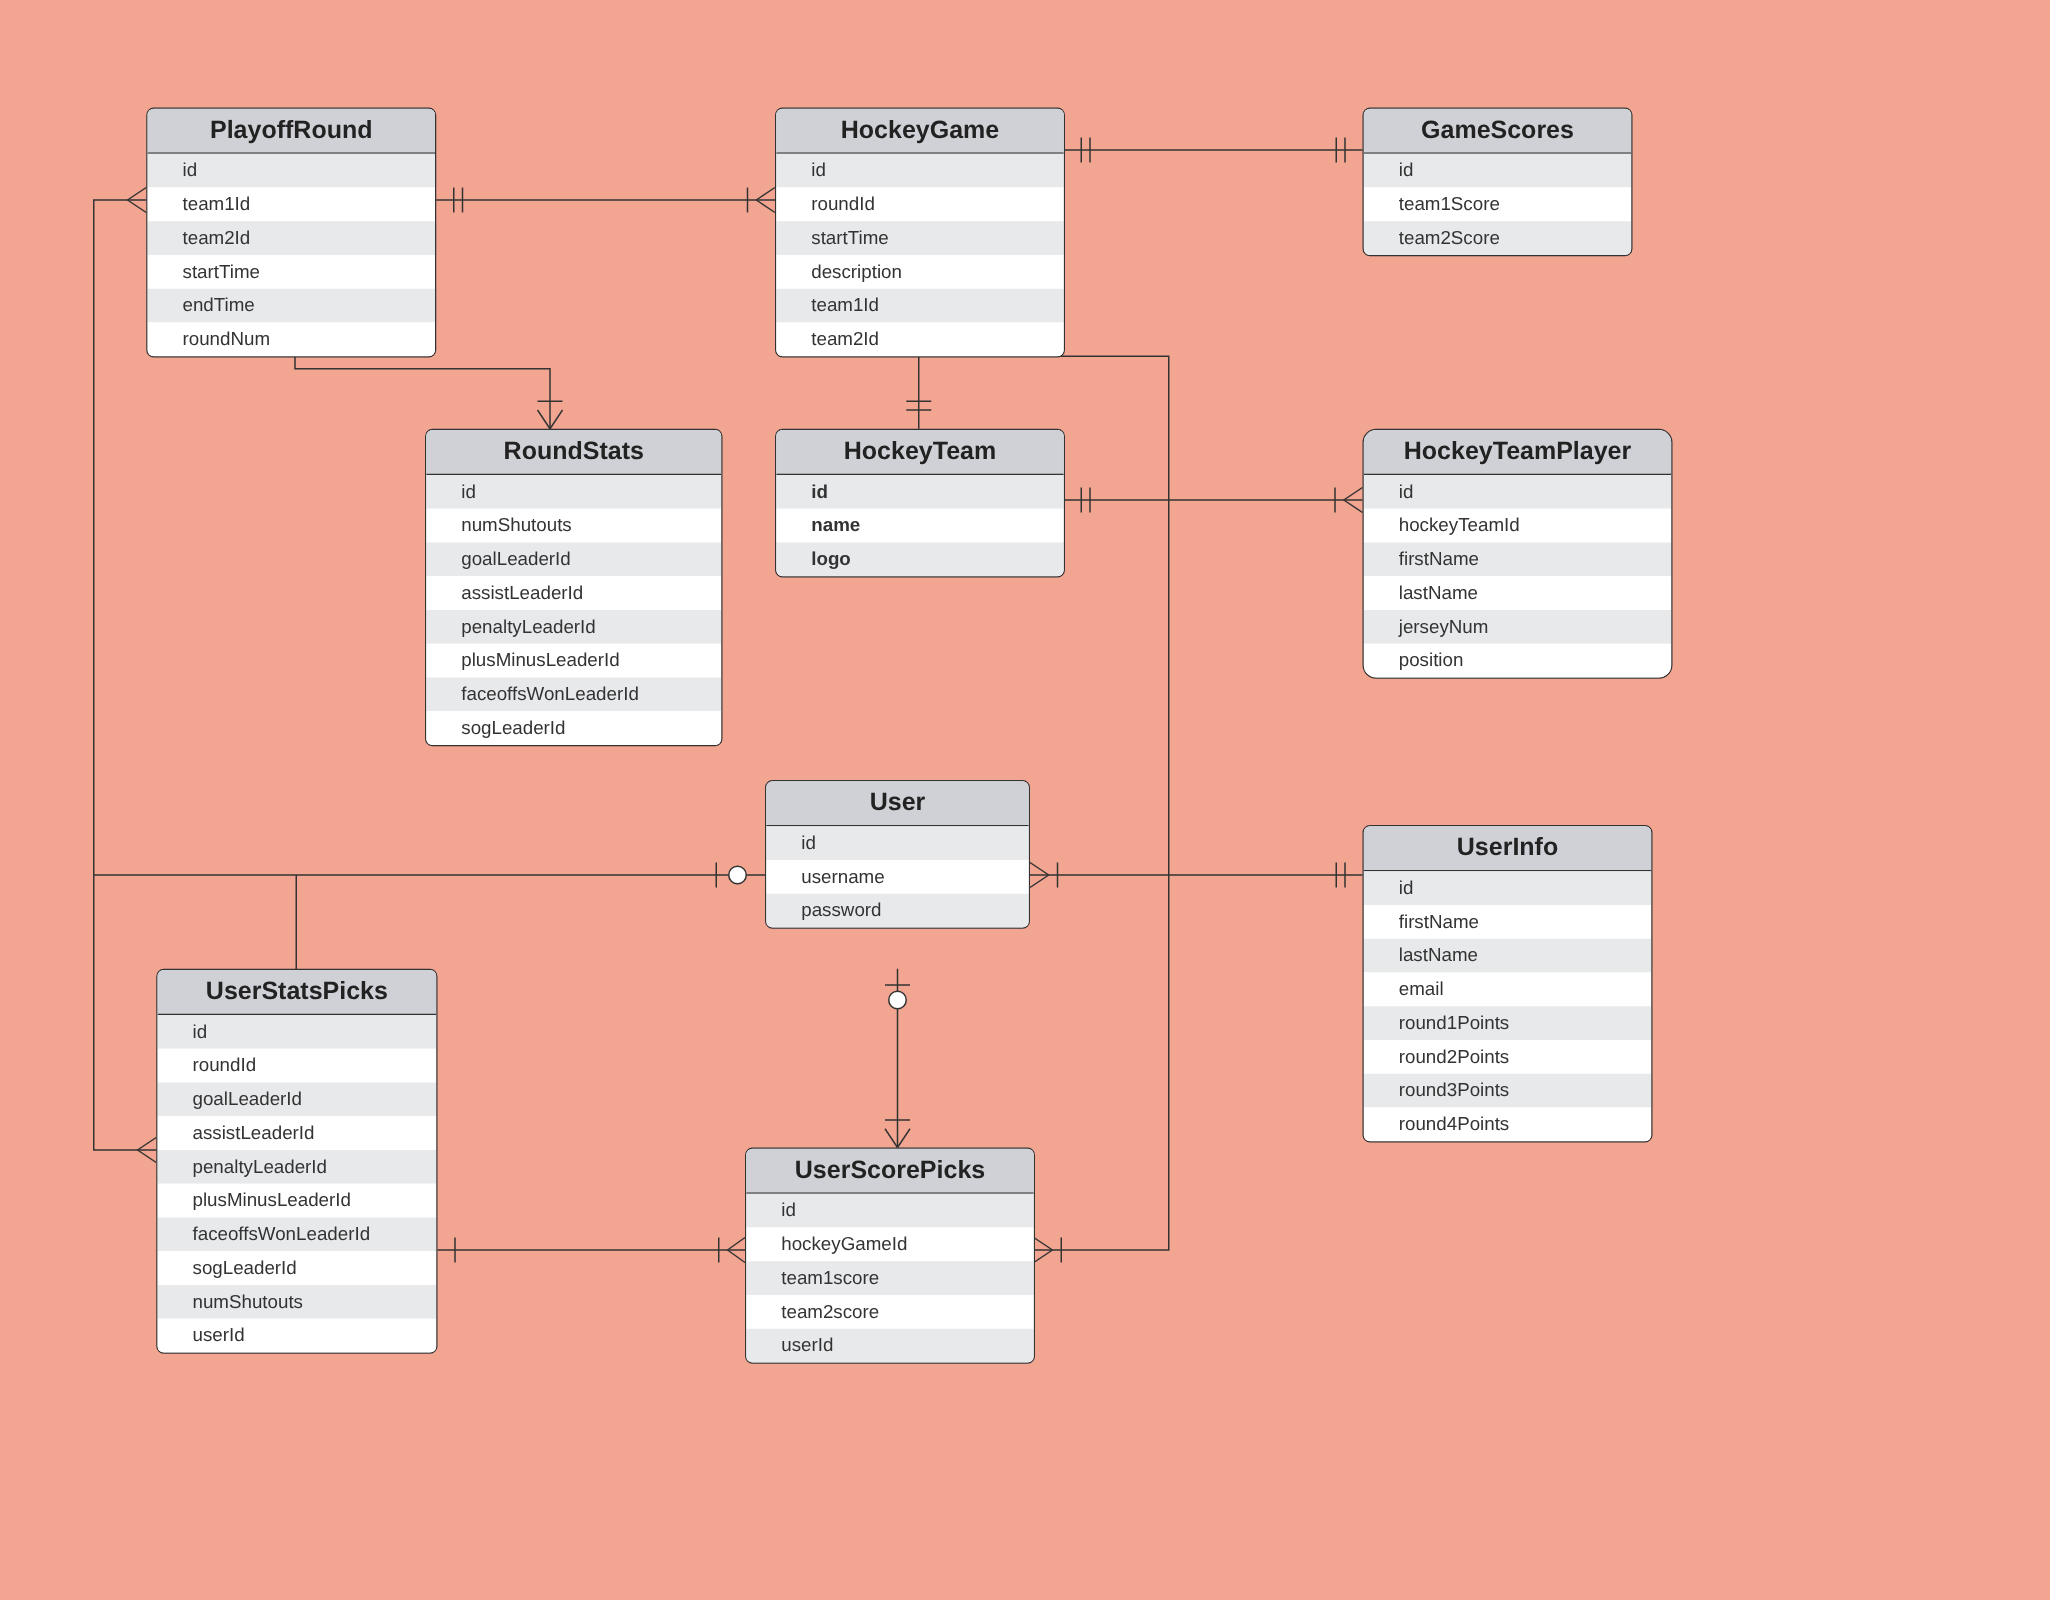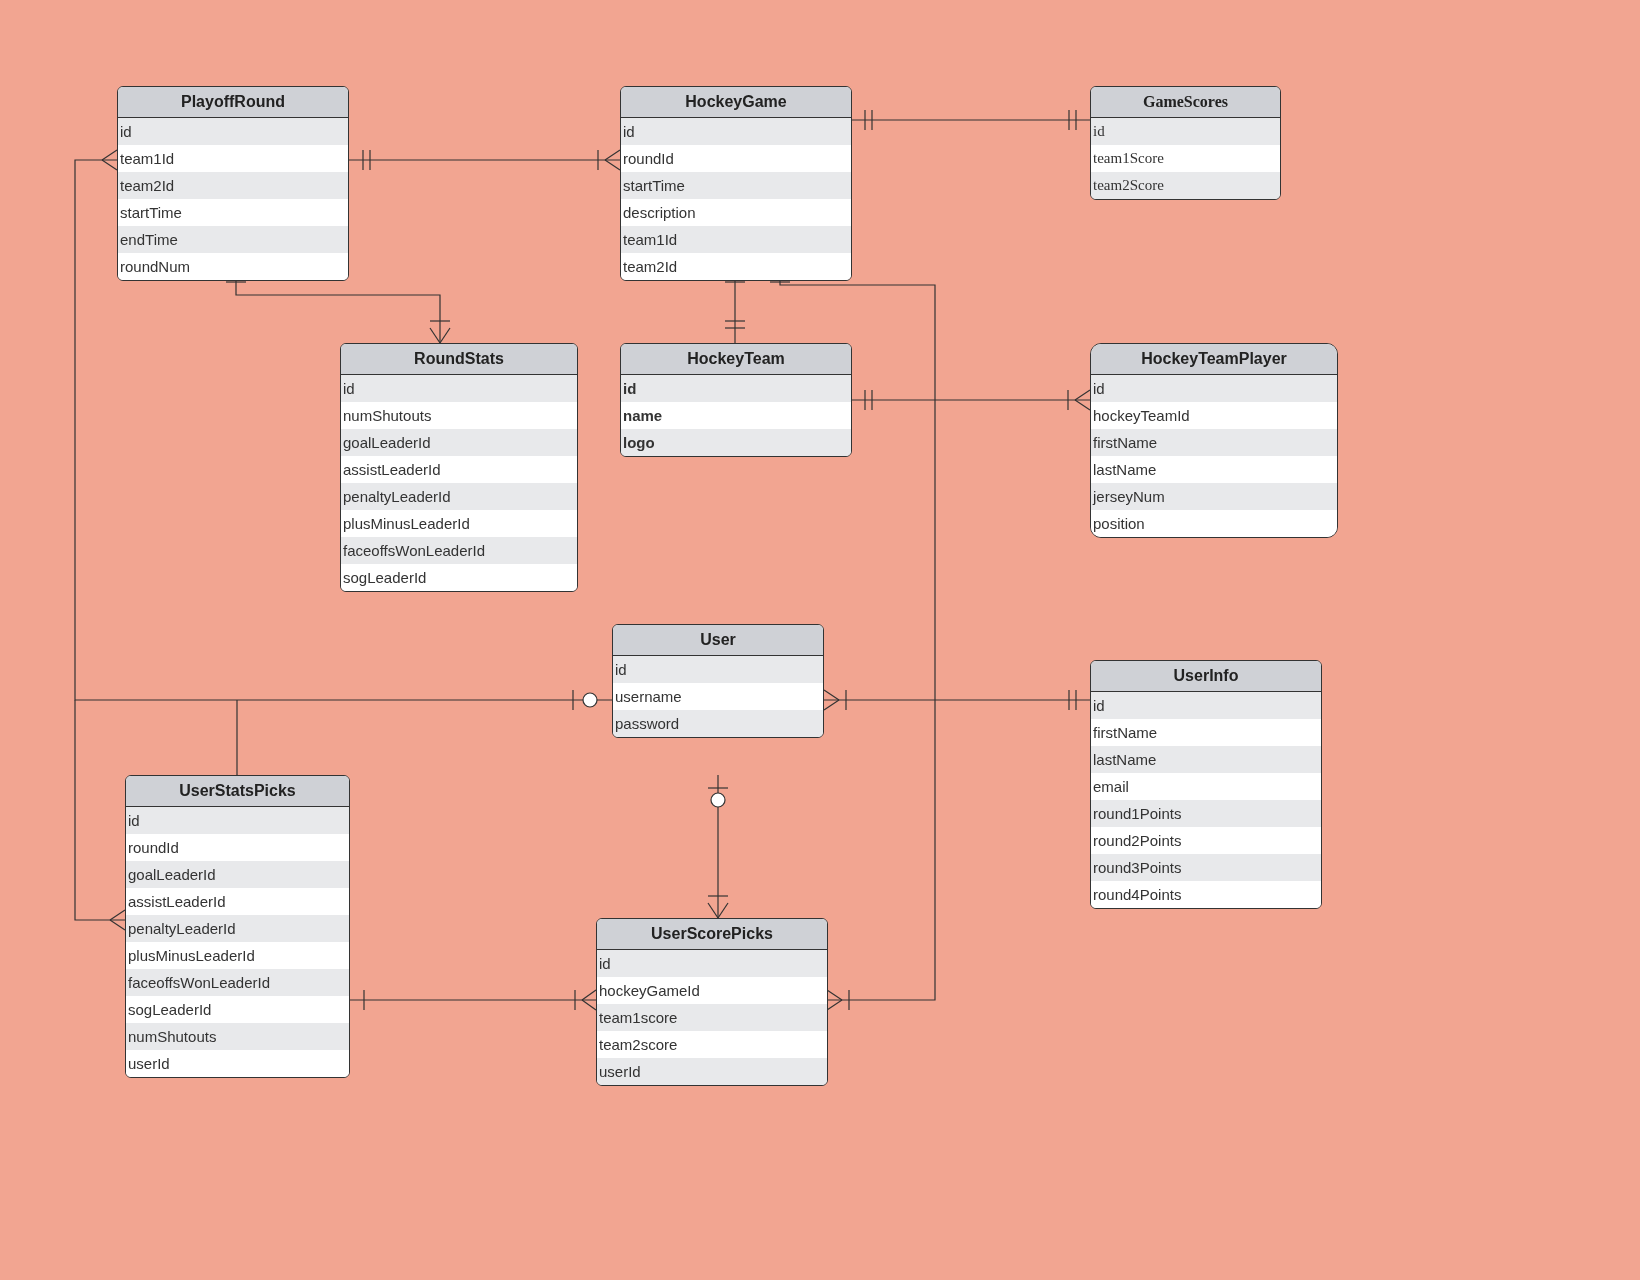--- a/index.html
+++ b/index.html
@@ -23,29 +23,29 @@
     border: 1px solid #333;
     background: #fff;
     border-radius: 6px;
     overflow: hidden;
     box-shadow: 0 0 0 rgba(0,0,0,0);
   }
   .entity-header {
     background: #cfd1d6;
     border-bottom: 1px solid #333;
     font-weight: 700;
-    font-size: 16px;
+    font-size: 20px;
     color: #222;
     text-align: center;
     padding: 6px 10px;
   }
   .entity-row {
     font-size: 15px;
     color: #333;
-    padding: 5px 2px;
+    padding: 5px 28px;
     background: #fff;
   }
   .entity-row:nth-child(even) {
     background: #e8e9eb;
   }
   .entity-row.bold { font-weight: 700; }
 
   svg.connectors line, svg.connectors path {
     stroke: #333;
     stroke-width: 1.2;
@@ -165,21 +165,21 @@
   <div class="entity" style="left:620px; top:86px; width:232px;">
     <div class="entity-header">HockeyGame</div>
     <div class="entity-row">id</div>
     <div class="entity-row">roundId</div>
     <div class="entity-row">startTime</div>
     <div class="entity-row">description</div>
     <div class="entity-row">team1Id</div>
     <div class="entity-row">team2Id</div>
   </div>
 
-  <div class="entity" style="left:1090px; top:86px; width:191px;font-family:Liberation Serif, serif;">
+  <div class="entity" style="left:1090px; top:86px; width:216px;">
     <div class="entity-header">GameScores</div>
     <div class="entity-row">id</div>
     <div class="entity-row">team1Score</div>
     <div class="entity-row">team2Score</div>
   </div>
 
   <div class="entity" style="left:340px; top:343px; width:238px;">
     <div class="entity-header">RoundStats</div>
     <div class="entity-row">id</div>
     <div class="entity-row">numShutouts</div>

